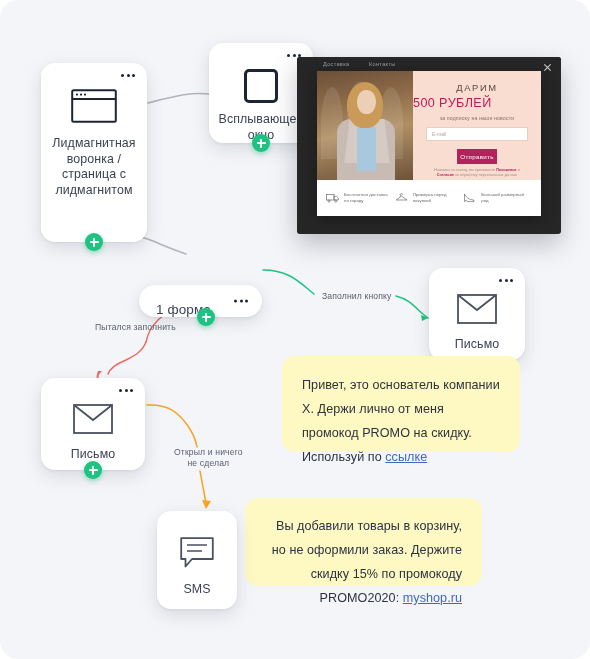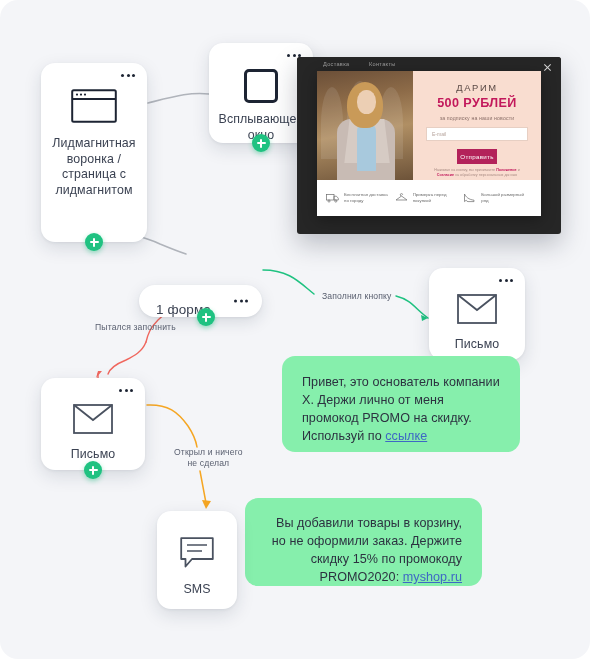--- a/index.html
+++ b/index.html
@@ -85,24 +85,24 @@
     letter-spacing:.15px;
     white-space:pre;
   }
   #lbl-filled{left:322px;top:291px;}
   #lbl-tried{left:95px;top:322px;}
   #lbl-opened{left:174px;top:447px;}
 
   
   .bubble{
     position:absolute;
-    background:#86efac;
+    background:#fef9c3;
     border-radius:13px;
     color:#2c3240;
-    font-size:12.6px;line-height:18px;
+    font-size:12.6px;line-height:24px;
     box-sizing:border-box;
     letter-spacing:.05px;
   }
   #bubble-email{left:282px;top:356px;width:238px;height:96px;padding:17px 20px;}
   #bubble-sms{left:245px;top:498px;width:237px;height:88px;padding:16px 20px;text-align:right;}
   .bubble a{color:#3e68c4;text-decoration:underline;}
 
   
   #preview{
     position:absolute;left:297px;top:57px;width:264px;height:177px;
@@ -169,22 +169,22 @@
     transform:skewX(7deg);
   }
   #modal .offer{
     flex:1;background:#f9ddd0;position:relative;
   }
   #modal .offer .darim{
     position:absolute;top:11px;left:0;right:0;text-align:center;
     color:#5b4a46;font-size:9.4px;letter-spacing:1.6px;
   }
   #modal .offer .rub{
-    position:absolute;top:25px;left:0;right:0;text-align:center;
-    color:#c2185b;font-size:12.6px;font-weight:bold;letter-spacing:.4px;
+    position:absolute;top:25px;left:0;right:0;text-align:left;
+    color:#c2185b;font-size:12.6px;font-weight:normal;letter-spacing:.4px;
   }
   #modal .offer .sub{
     position:absolute;top:44px;left:0;right:0;text-align:center;
     color:#8b6f68;font-size:5.2px;letter-spacing:.15px;
   }
   #modal .offer .field{
     position:absolute;top:56px;left:13px;right:13px;height:14px;
     background:#fff;border:1px solid #e7cfc3;box-sizing:border-box;
     color:#b6a49c;font-size:5px;line-height:12px;padding-left:5px;
   }

